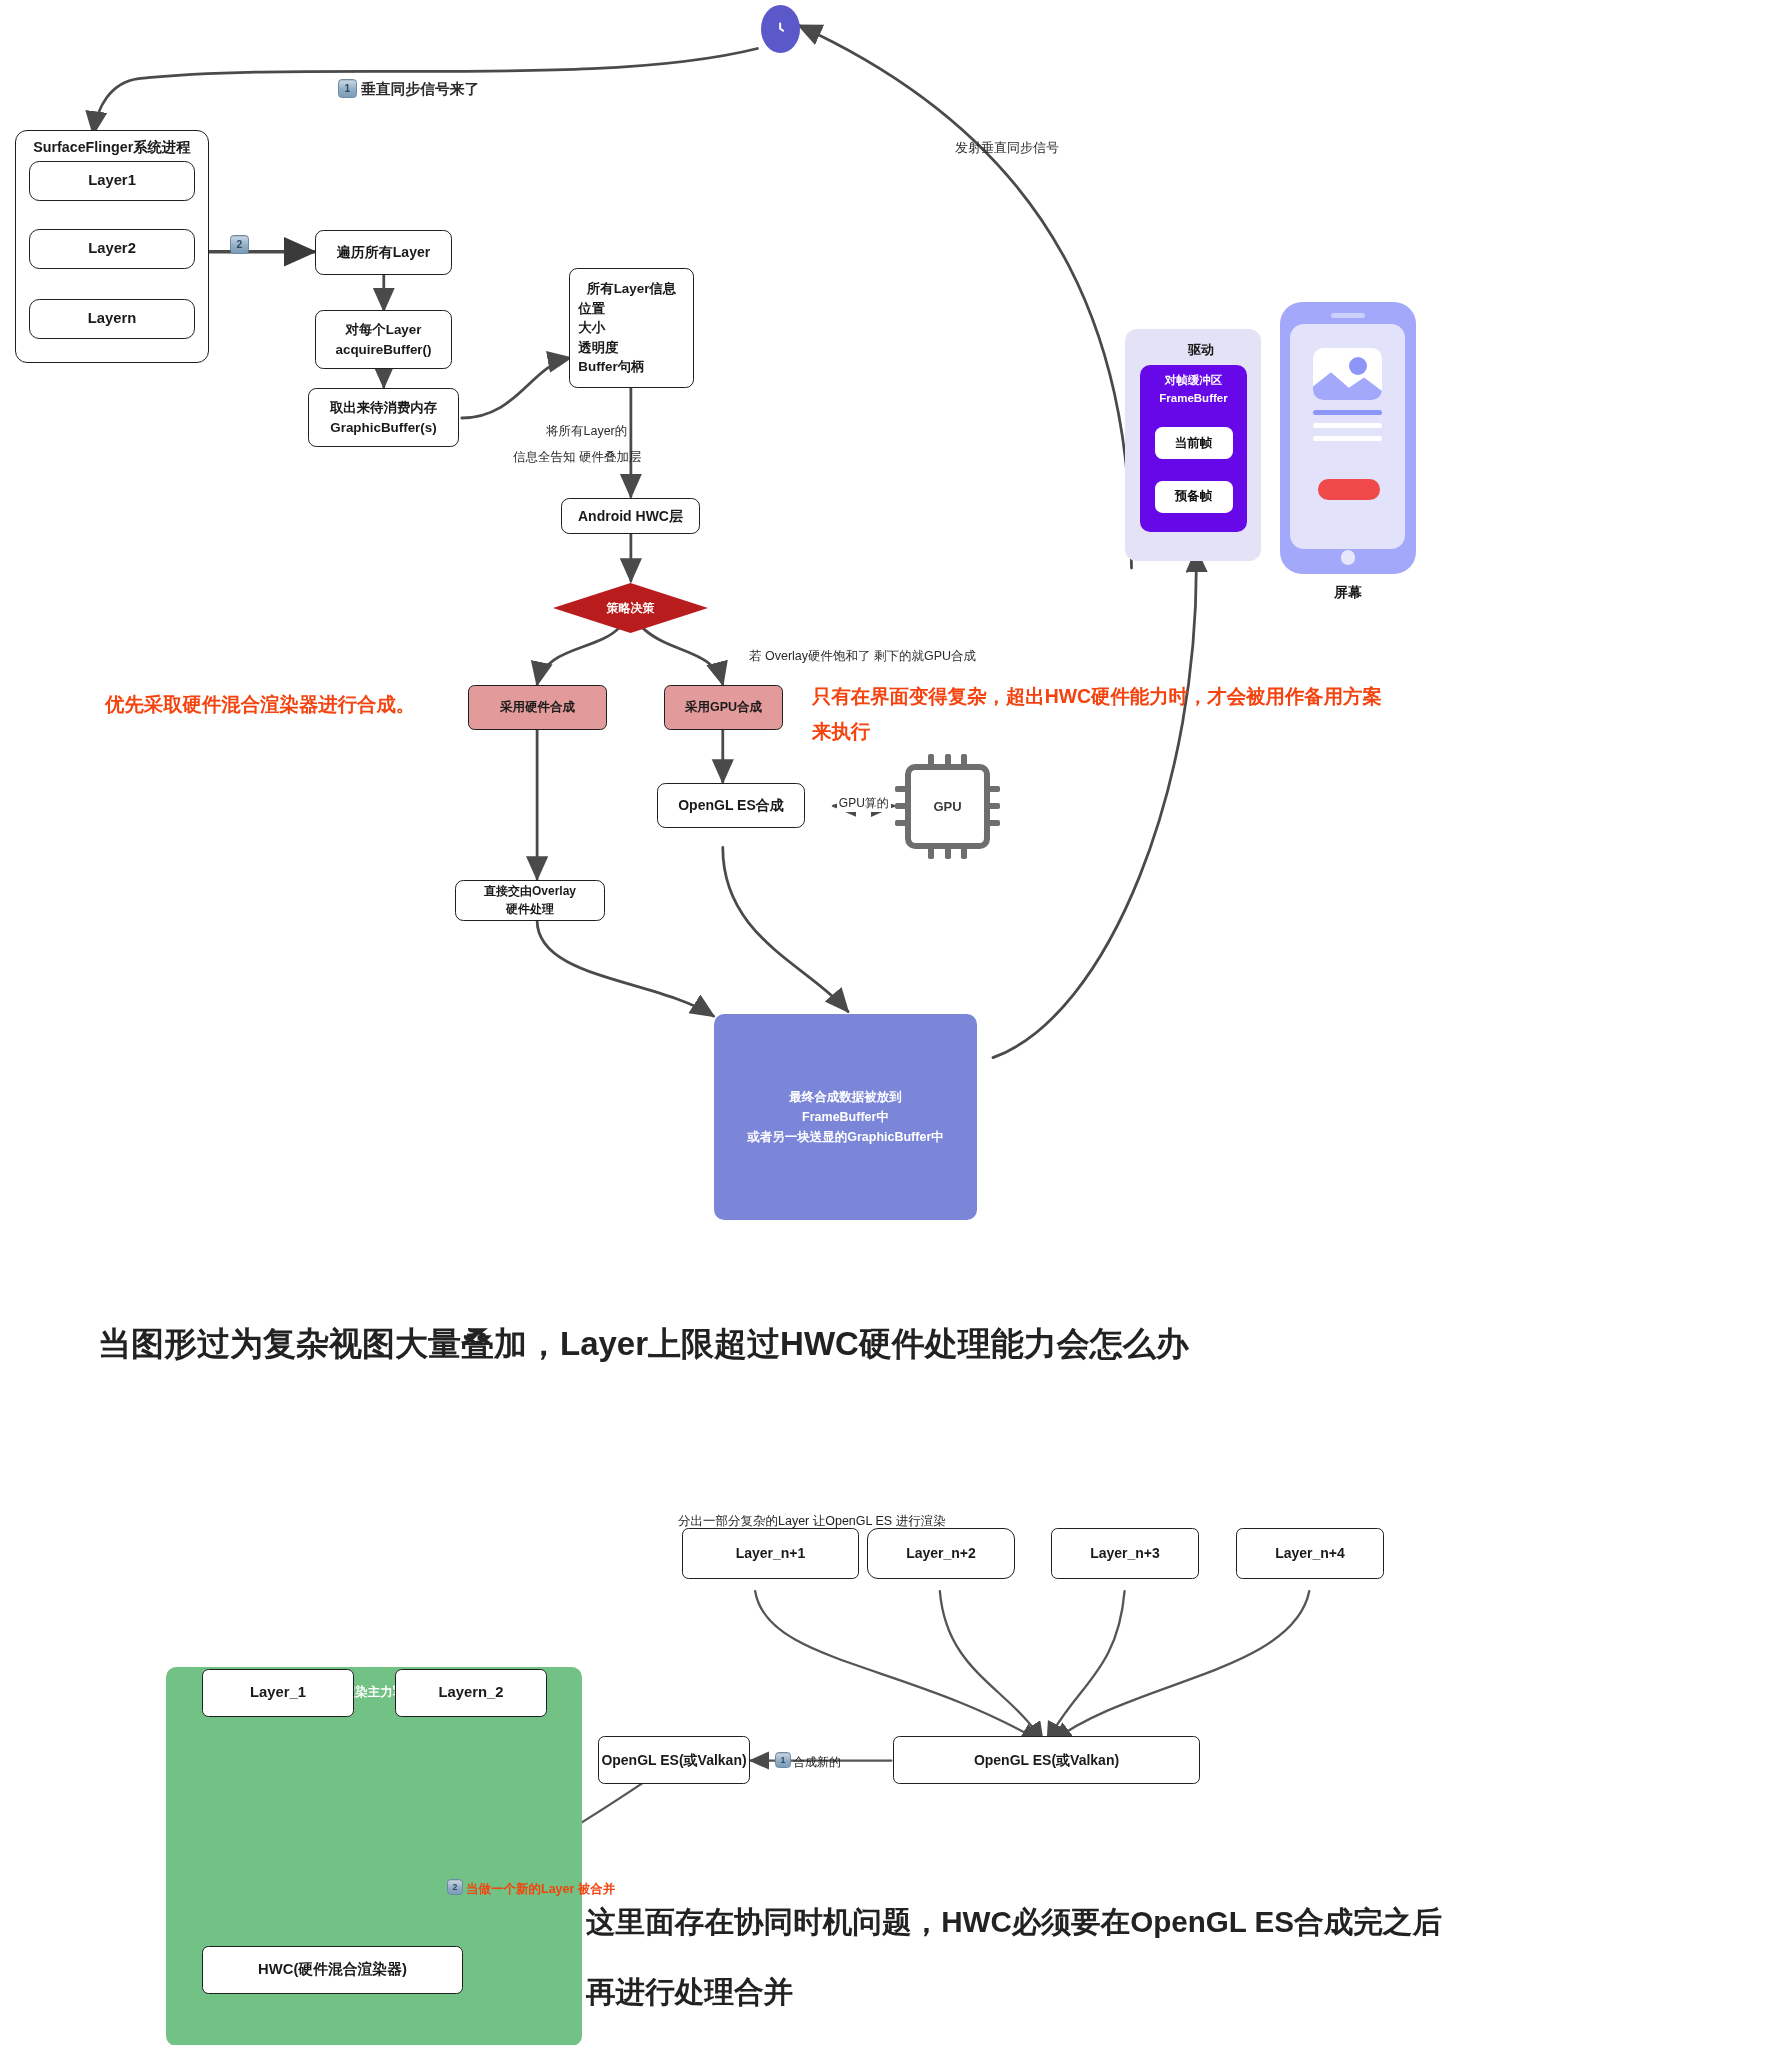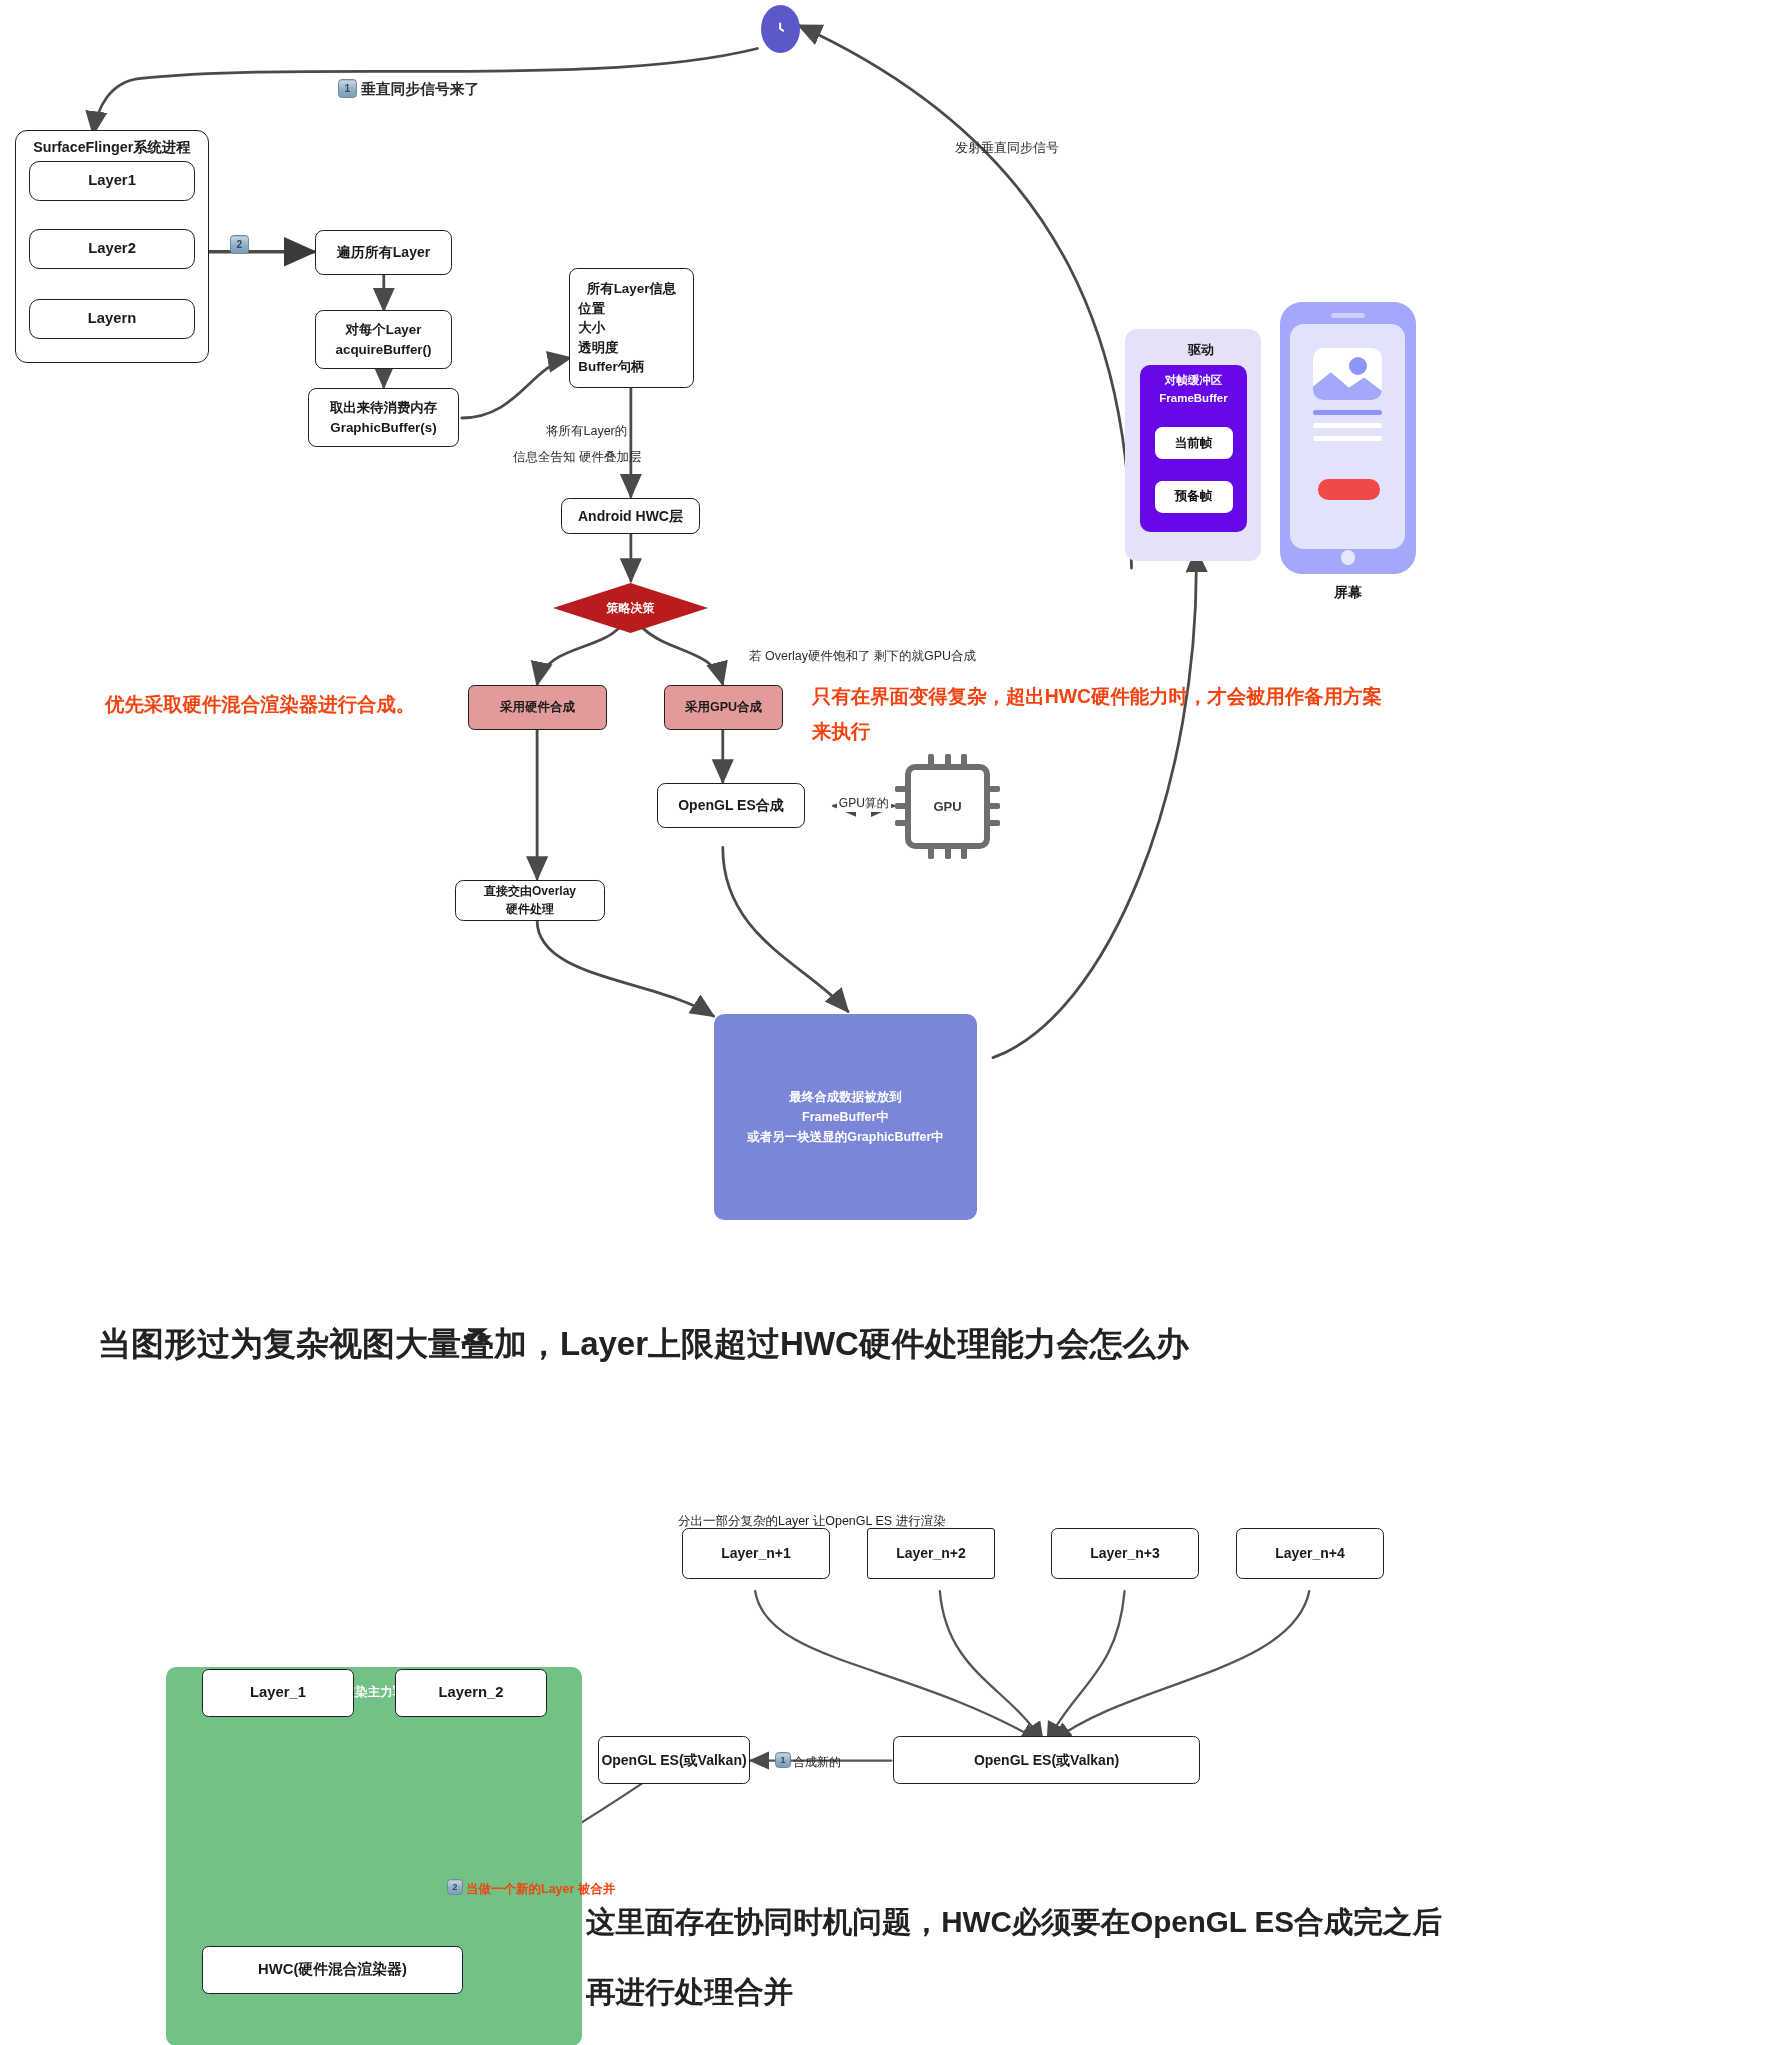--- a/index.html
+++ b/index.html
@@ -322,24 +322,24 @@
     <div class="ph-bar" style="left:33px;top:134px;width:69px;height:5.1px;background:#fff;"></div>
     <div class="ph-btn" style="left:38px;top:177px;width:62px;height:21px;"></div>
     <div class="phone-home" style="left:50%;margin-left:-7.4px;bottom:9.2px;width:14.8px;height:14.8px;"></div>
   </div>
   <div class="phone-cap" style="left:1280px;top:584px;width:136px;font-size:14px;">屏幕</div>
 
   <div class="bigtitle" style="left:98px;top:1322px;font-size:33px;">当图形过为复杂视图大量叠加，Layer上限超过HWC硬件处理能力会怎么办</div>
 
   <div class="lbl" style="left:678px;top:1513px;font-size:12.5px;color:#1d1d1d;z-index:6;">分出一部分复杂的Layer 让OpenGL ES 进行渲染</div>
 
-  <div class="node" style="left:682px;top:1528px;width:148px;height:51px;font-size:14px;border-radius:6.5px;align-items:center;">
+  <div class="node" style="left:682px;top:1528px;width:177px;height:51px;font-size:14px;border-radius:6.5px;align-items:center;">
     <span class="ln">Layer_n+1</span>
   </div>
-  <div class="node" style="left:867px;top:1528px;width:128px;height:51px;font-size:14px;border-radius:3px;">
+  <div class="node" style="left:867px;top:1528px;width:148px;height:51px;font-size:14px;border-radius:11px;">
     <span class="ln">Layer_n+2</span>
   </div>
   <div class="node" style="left:1051px;top:1528px;width:148px;height:51px;font-size:14px;border-radius:6.5px;">
     <span class="ln">Layer_n+3</span>
   </div>
   <div class="node" style="left:1236px;top:1528px;width:148px;height:51px;font-size:14px;border-radius:6.5px;">
     <span class="ln">Layer_n+4</span>
   </div>
 
   <div class="node" style="left:598px;top:1736px;width:152px;height:48px;font-size:14px;border-radius:6.5px;">

